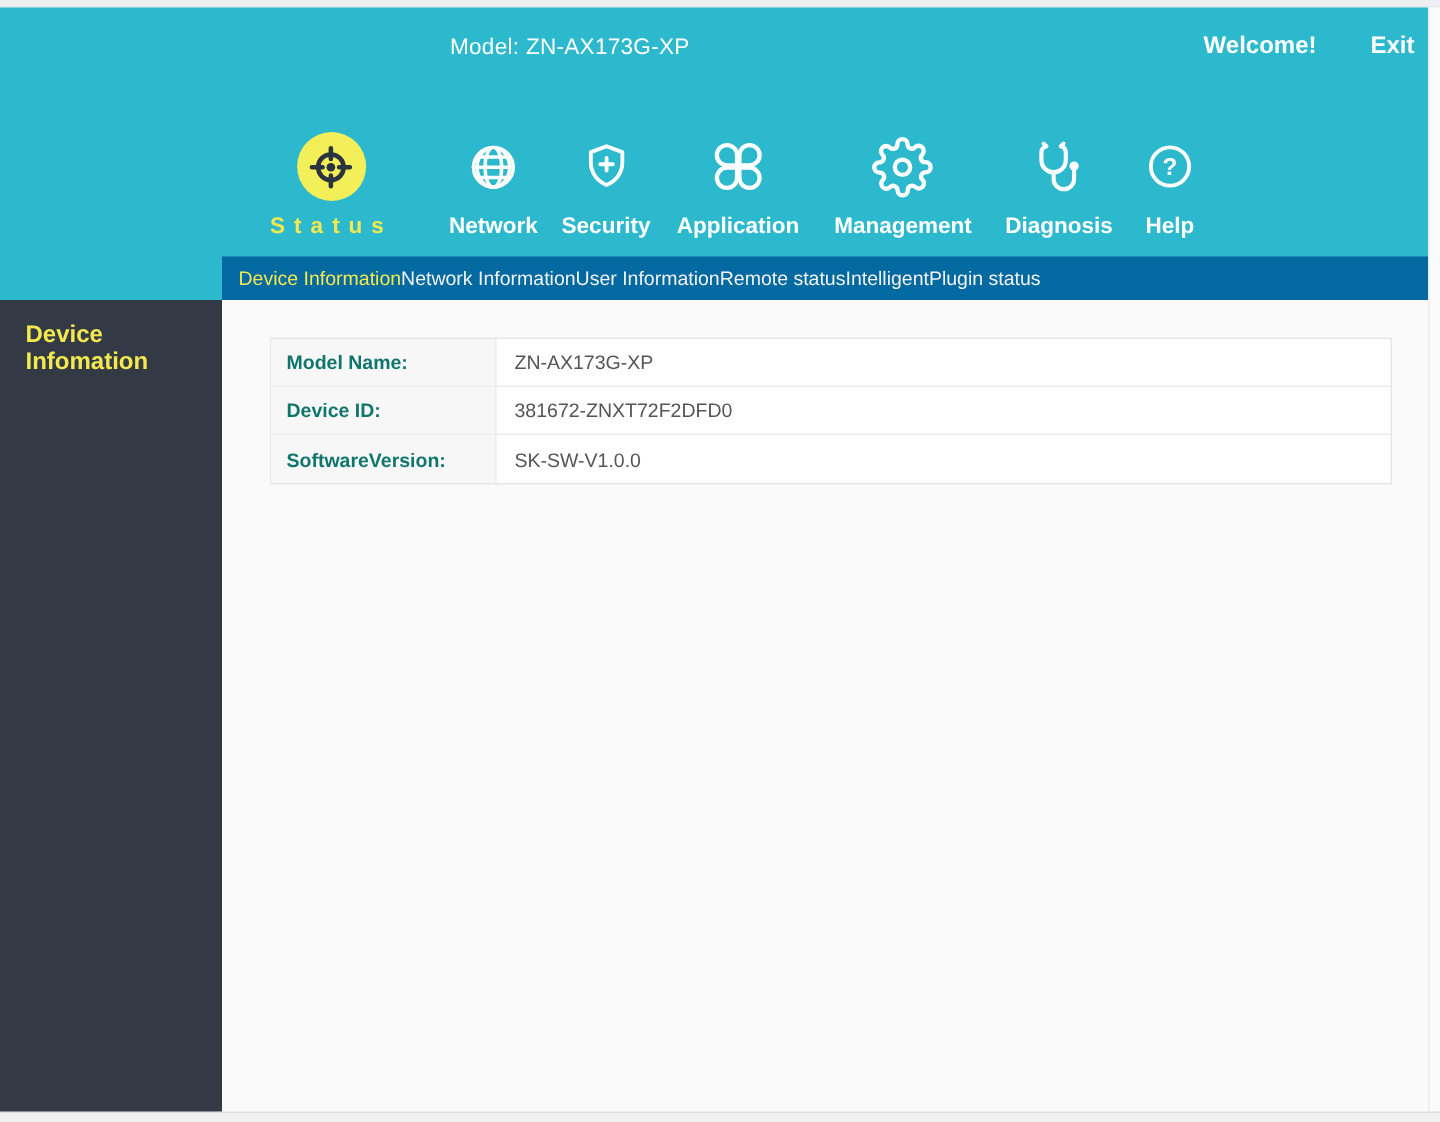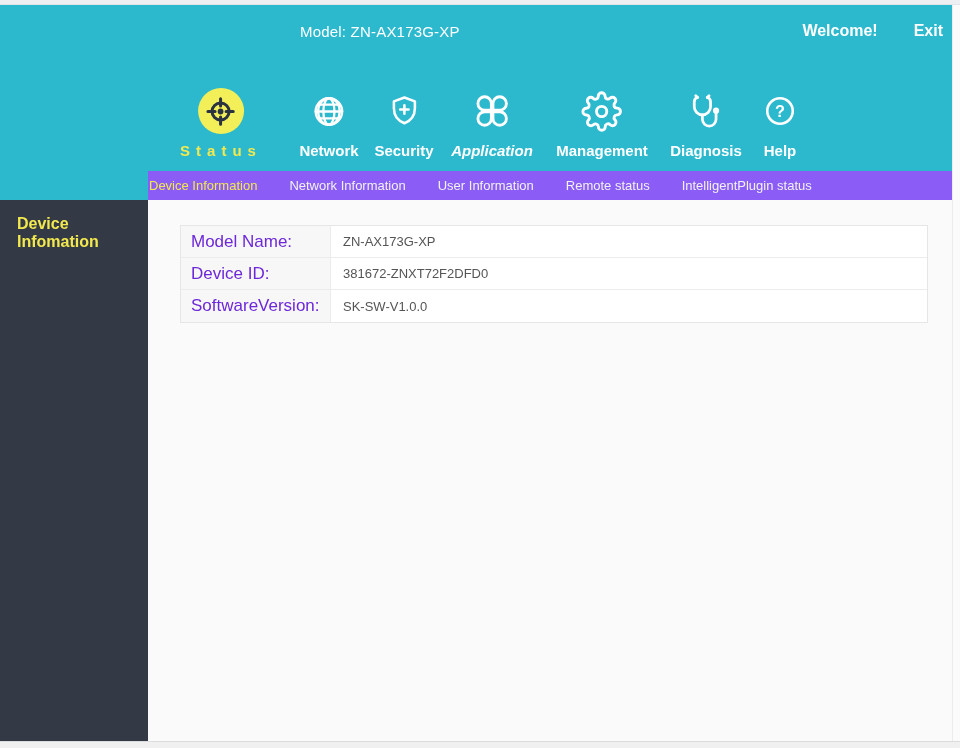--- a/index.html
+++ b/index.html
@@ -26,36 +26,36 @@
   
   .mainnav { position:absolute; left:0; top:0; width:952px; height:166px; }
   .nav-item { position:absolute; top:78px; transform:translateX(-50%); text-align:center; cursor:pointer; }
   .icon-wrap { height:56px; display:flex; align-items:center; justify-content:center; }
   .nav-label { margin-top:3px; color:#fff; font-weight:bold; font-size:15px; white-space:nowrap; }
   .nav-item.active .nav-label { color:#f3e94e; letter-spacing:6px; font-size:15px; }
   .status-bubble { width:46px; height:46px; border-radius:50%; background:#f2ef58; display:flex; align-items:center; justify-content:center; }
   .icon-svg { display:block; }
 
   
-  .tabbar { position:absolute; left:148px; top:166px; width:804px; height:29px; background:#8b5cf6;
-            display:flex; align-items:center; padding-left:1px; gap:32px; }
+  .tabbar { position:absolute; left:148px; top:166px; width:804px; height:29px; background:#0369a1;
+            display:flex; align-items:center; padding-left:11px; }
   .tab { color:#f2f2f2; font-size:13px; white-space:nowrap; cursor:pointer; }
   .tab.active { color:#f3e94e; }
 
   
   .sidebar { position:absolute; left:0; top:195px; width:148px; height:541px; background:#333a46; }
   .side-item { padding:15px 0 0 17px; color:#f3e94e; font-weight:bold; font-size:16px; cursor:pointer; }
 
   
   .content { position:absolute; left:148px; top:195px; width:804px; height:541px; background:#fafafa; }
   .info-table { position:absolute; left:32px; top:25px; width:748px; border:1px solid #e6e6e6; background:#fff; }
   .info-row { display:flex; height:32px; border-bottom:1px solid #ececec; }
   .info-row:last-child { border-bottom:none; }
   .info-label { width:150px; background:#f7f7f7; border-right:1px solid #ececec; display:flex; align-items:center;
-                padding-left:10px; font-weight:normal; font-size:17px; color:#6d28d9; }
+                padding-left:10px; font-weight:bold; font-size:13px; color:#0f766e; }
   .info-value { flex:1; display:flex; align-items:center; padding-left:12px; font-size:13px; color:#555; }
 </style>
 </head>
 <body>
 
 <div class="screen">
 
   <div class="chrome-top"></div>
   <div class="chrome-right"></div>
   <div class="chrome-bottom"></div>
@@ -102,21 +102,21 @@
       <div class="nav-item" style="left:404px;">
         <div class="icon-wrap">
           <svg class="icon-svg" width="36" height="36" viewBox="0 0 24 24" fill="none" stroke="#fff" stroke-width="1.7" stroke-linecap="round" stroke-linejoin="round">
             <path d="M12 3l7 2.6v4.6c0 4.8-3 8.4-7 10-4-1.6-7-5.2-7-10V5.6z"></path>
             <path d="M12 8.2v5.6 M9.2 11h5.6"></path>
           </svg>
         </div>
         <div class="nav-label">Security</div>
       </div>
 
-      <div class="nav-item" style="left:492px;font-style:italic;">
+      <div class="nav-item" style="left:492px;">
         <div class="icon-wrap">
           <svg class="icon-svg" width="38" height="38" viewBox="0 0 24 24" fill="none" stroke="#fff" stroke-width="1.8" stroke-linejoin="round">
             <path d="M3 7.25 A4.25 4.25 0 0 1 7.25 3 A4.25 4.25 0 0 1 11.5 7.25 L11.5 11.5 L7.25 11.5 A4.25 4.25 0 0 1 3 7.25 Z"></path>
             <path d="M12.5 11.5 V7.25 A4.25 4.25 0 0 1 16.75 3 A4.25 4.25 0 0 1 21 7.25 A4.25 4.25 0 0 1 16.75 11.5 Z"></path>
             <path d="M3 16.75 A4.25 4.25 0 0 1 7.25 12.5 L11.5 12.5 V16.75 A4.25 4.25 0 0 1 7.25 21 A4.25 4.25 0 0 1 3 16.75 Z"></path>
             <path d="M12.5 12.5 H16.75 A4.25 4.25 0 0 1 21 16.75 A4.25 4.25 0 0 1 16.75 21 A4.25 4.25 0 0 1 12.5 16.75 Z"></path>
           </svg>
         </div>
         <div class="nav-label">Application</div>
       </div>

